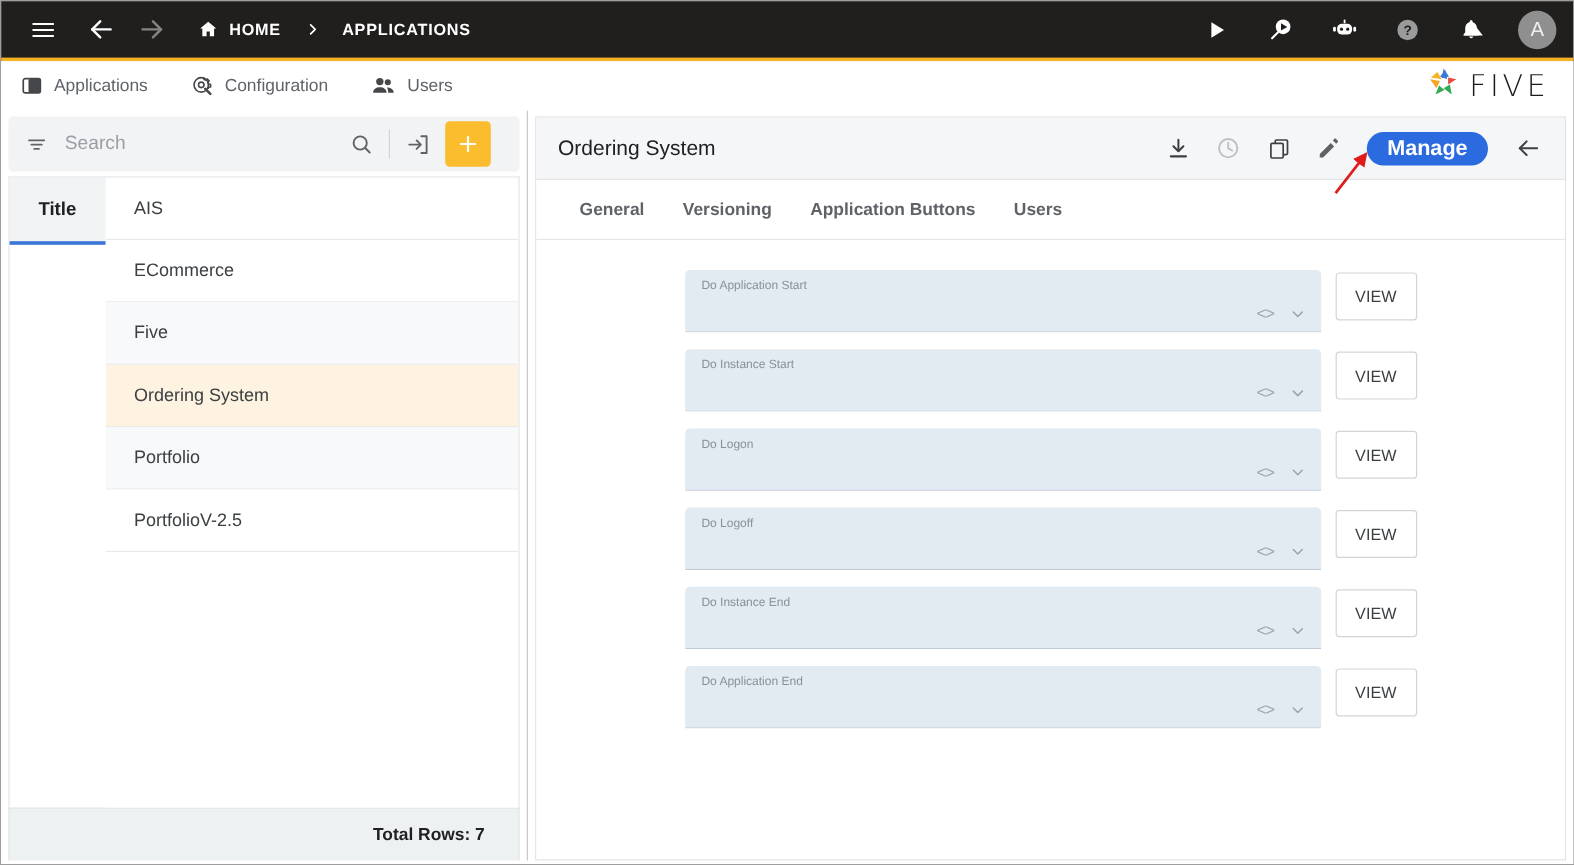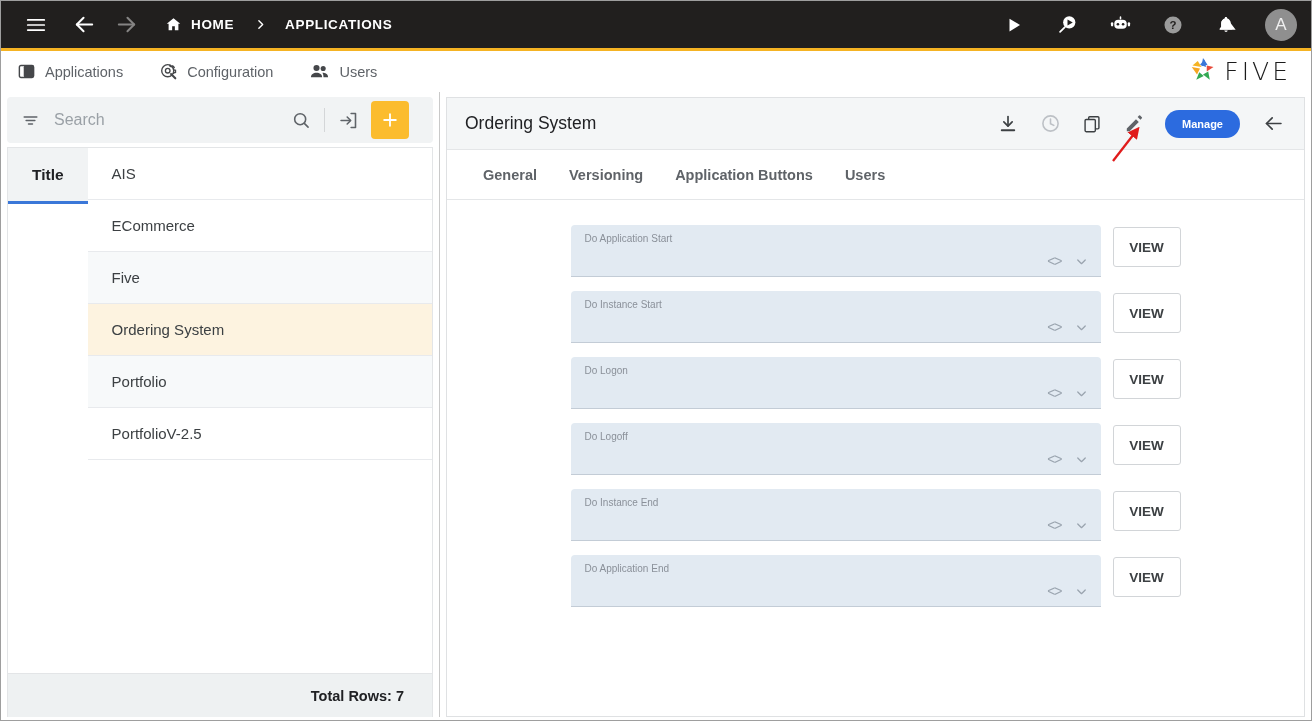--- a/index.html
+++ b/index.html
@@ -201,21 +201,21 @@
     display: flex; align-items: center; justify-content: center;
     color: #3c4043; cursor: pointer;
   }
   .rp-ico.dim { color: #bdc1c6; }
   .rp-ico.pencil { color: #5f6368; }
   .manage-btn {
     height: 28px;
     background: #2c6bdf; color: #ffffff;
     border: none; border-radius: 14px;
     padding: 0 17px;
-    font-size: 11px; font-weight: bold;
+    font-size: 18px; font-weight: bold;
     font-family: "Liberation Sans", sans-serif;
     cursor: pointer;
     display: flex; align-items: center;
     margin: 0 6px 0 4px;
   }
   .rp-back { color: #3c4043; }
 
   .tabbar {
     height: 50px; min-height: 50px;
     display: flex; align-items: flex-end;
@@ -278,21 +278,21 @@
     font-family: "Liberation Sans", sans-serif;
     cursor: pointer;
   }
   .ef-chev { display: flex; cursor: pointer; }
   .view-btn {
     width: 68px; height: 40px;
     margin-left: 12px; margin-top: 2px;
     background: #ffffff;
     border: 1px solid #d2d5d8;
     border-radius: 3px;
-    font-size: 13.5px; font-weight: bold;
+    font-size: 13.5px; font-weight: normal;
     color: #3c4043;
     font-family: "Liberation Sans", sans-serif;
     cursor: pointer;
     display: flex; align-items: center; justify-content: center;
   }
 
   
   .annot {
     position: absolute;
     left: 0; top: 0;

